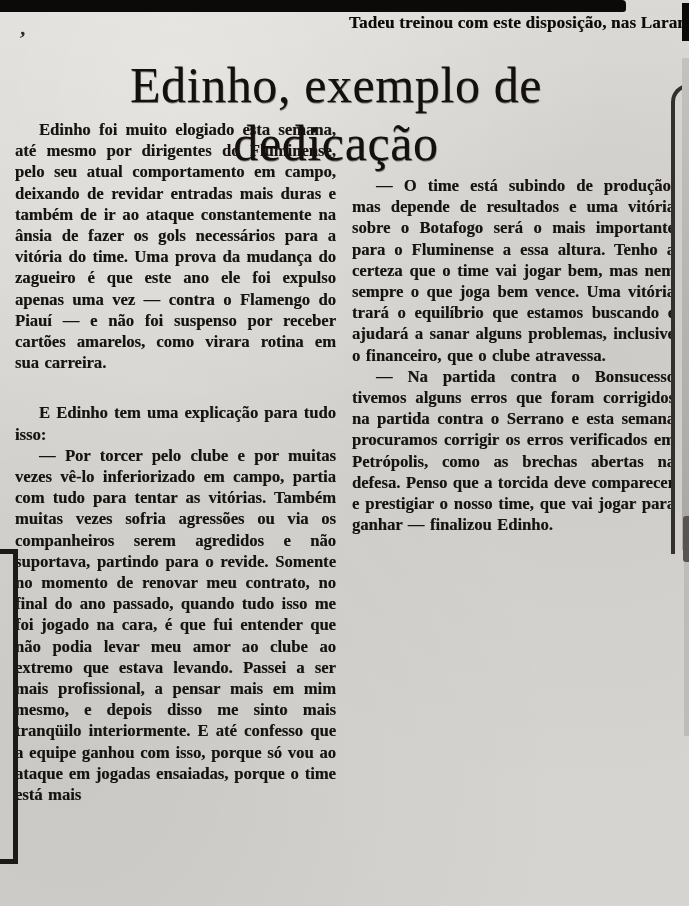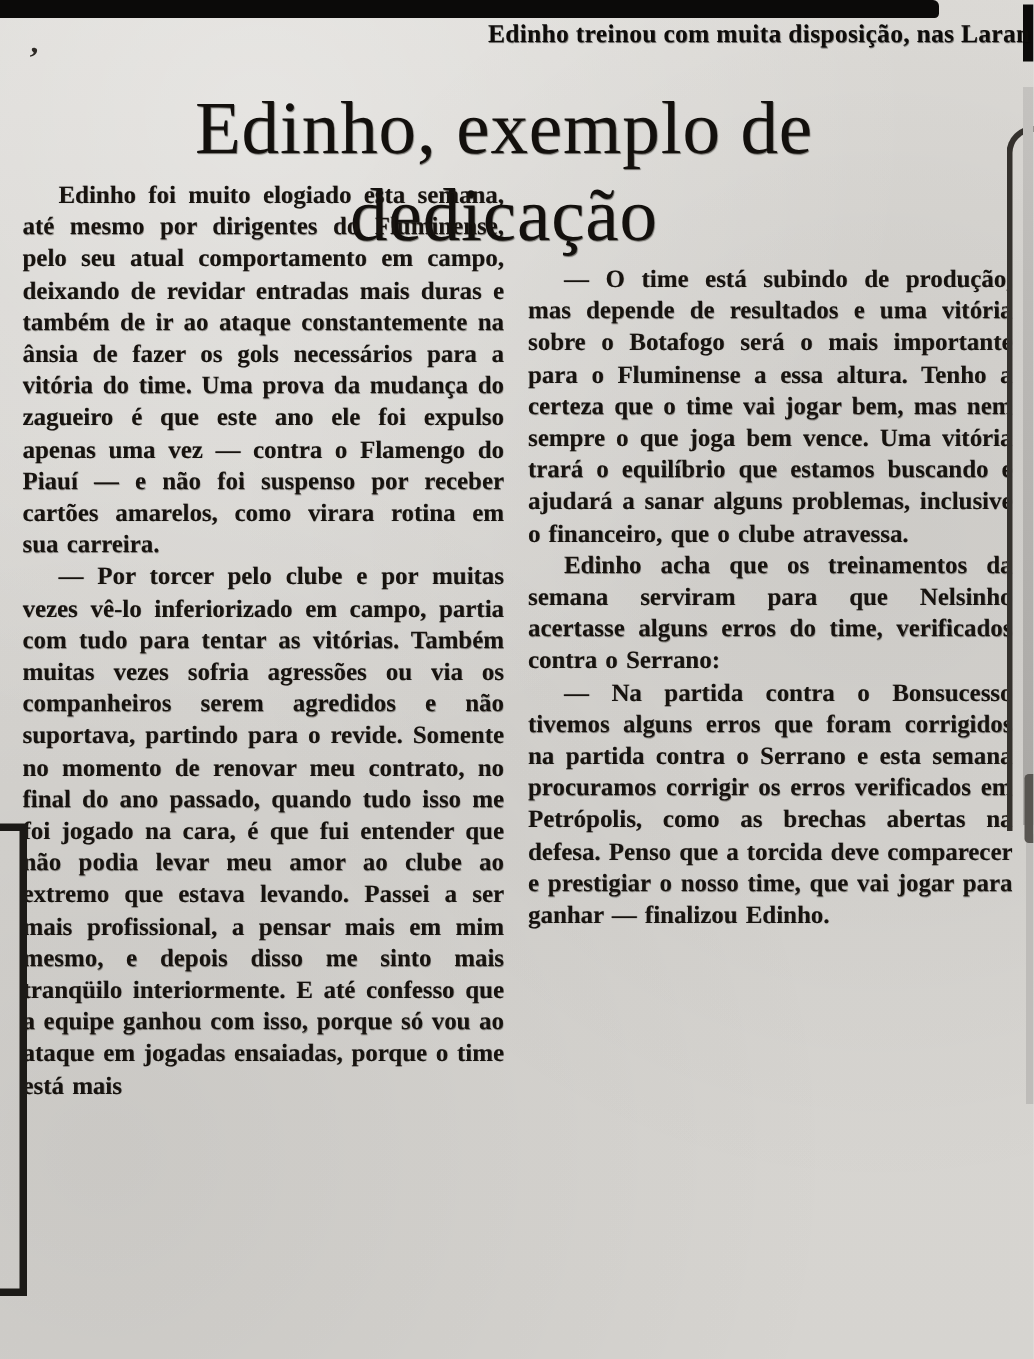--- a/index.html
+++ b/index.html
@@ -83,30 +83,30 @@
     position: absolute; right: 0; top: 516px; width: 6px; height: 46px;
     background: #585551; border-radius: 3px 0 0 3px;
   }
 </style>
 </head>
 <body>
 
 <div class="page">
   <div class="top-bar"></div>
   <div class="top-bar-end"></div>
-  <div class="strip">Edinho treinou com muita disposição, nas Laran</div>
+  <div class="strip">Tadeu treinou com este disposição, nas Laran</div>
   <div class="stray">,</div>
   <h1 class="headline">Edinho, exemplo de dedicação</h1>
   <div class="col col-left">
       <p class="indent">Edinho foi muito elogiado esta semana, até mesmo por dirigentes do Fluminense, pelo seu atual comportamento em campo, deixando de revidar entradas mais duras e também de ir ao ataque constantemente na ânsia de fazer os gols necessários para a vitória do time. Uma prova da mudança do zagueiro é que este ano ele foi expulso apenas uma vez — contra o Flamengo do Piauí — e não foi suspenso por receber cartões amarelos, como virara rotina em sua carreira.</p>
+      <p class="indent gap-lg">E Edinho tem uma explicação para tudo isso:</p>
       <p class="indent">— Por torcer pelo clube e por muitas vezes vê-lo inferiorizado em campo, partia com tudo para tentar as vitórias. Também muitas vezes sofria agressões ou via os companheiros serem agredidos e não suportava, partindo para o revide. Somente no momento de renovar meu contrato, no final do ano passado, quando tudo isso me foi jogado na cara, é que fui entender que não podia levar meu amor ao clube ao extremo que estava levando. Passei a ser mais profissional, a pensar mais em mim mesmo, e depois disso me sinto mais tranqüilo interiormente. E até confesso que a equipe ganhou com isso, porque só vou ao ataque em jogadas ensaiadas, porque o time está mais</p>
     </div>
   <div class="col col-right">
       <p class="indent gap-xl">— O time está subindo de produção, mas depende de resultados e uma vitória sobre o Botafogo será o mais importante para o Fluminense a essa altura. Tenho a certeza que o time vai jogar bem, mas nem sempre o que joga bem vence. Uma vitória trará o equilíbrio que estamos buscando e ajudará a sanar alguns problemas, inclusive o financeiro, que o clube atravessa.</p>
-      <p class="indent">Edinho acha que os treinamentos da semana serviram para que Nelsinho acertasse alguns erros do time, verificados contra o Serrano:</p>
       <p class="indent">— Na partida contra o Bonsucesso tivemos alguns erros que foram corrigidos na partida contra o Serrano e esta semana procuramos corrigir os erros verificados em Petrópolis, como as brechas abertas na defesa. Penso que a torcida deve comparecer e prestigiar o nosso time, que vai jogar para ganhar — finalizou Edinho.</p>
     </div>
   <div class="left-frame"></div>
   <div class="right-frame"></div>
   <div class="edge-band"></div>
   <div class="edge-band2"></div>
   <div class="edge-blob"></div>
 </div>
 
 </body></html>

